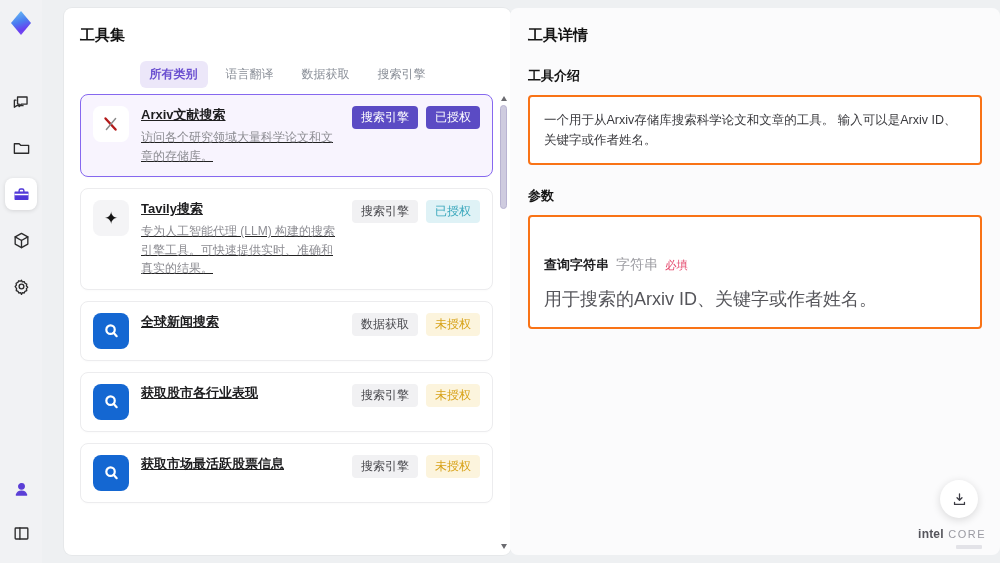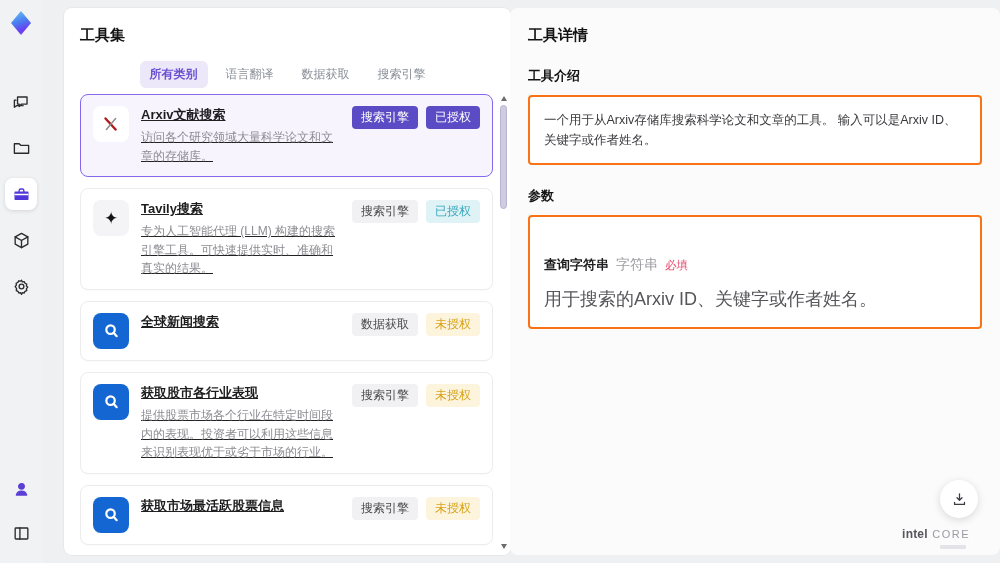--- a/index.html
+++ b/index.html
@@ -69,21 +69,21 @@
   .param-head { display:flex; align-items:baseline; gap:7px; margin-bottom:8px; }
   .param-name { font-size:13px; font-weight:bold; color:#1d1d1f;font-family:Liberation Mono, monospace; }
   .param-type { font-size:14px; color:#9a9aa0;margin-top:23px; }
   .param-req  { font-size:11.5px; color:#e5486c; }
   .param-desc { font-size:18px; color:#55555a; }
 
   
   .fab { position:absolute; right:22px; bottom:45px; width:38px; height:38px; border-radius:50%;
     background:#fff; box-shadow:0 2px 8px rgba(0,0,0,.14); display:flex; align-items:center; justify-content:center; cursor:pointer; }
   .fab svg { width:17px; height:17px; stroke:#3c3c44; fill:none; stroke-width:1.8; stroke-linecap:round; stroke-linejoin:round; }
-  .brand { position:absolute; right:30px; bottom:14px; text-align:center; line-height:1.1; }
+  .brand { position:absolute; right:14px; bottom:14px; text-align:center; line-height:1.1; }
   .brand .b1 { font-size:12px; font-weight:bold; color:#55555c; letter-spacing:.2px; }
   .brand .b2 { font-size:11px; font-weight:normal; color:#9a9aa2; letter-spacing:1.5px; }
   .brand .bar { display:block; margin:3px 4px 0 auto; width:26px; height:4px; background:#e3e3e8; border-radius:1px; }
 </style>
 </head>
 <body>
 
 <div class="rail">
   <div class="logo">
       <div class="gem"></div>
@@ -196,21 +196,20 @@
 
   <div class="card">
     <div class="card-icon icon-news">
           <svg viewBox="0 0 24 24">
             <circle cx="11.5" cy="10.5" r="4.6" stroke="#fff" stroke-width="2.4" fill="none"></circle>
             <path d="M14.8 14l3.4 3.6" stroke="#fff" stroke-width="2.4" stroke-linecap="round"></path>
           </svg>
         </div>
     <div class="card-body">
       <div class="card-title">获取股市各行业表现</div>
-      <div class="card-desc">提供股票市场各个行业在特定时间段内的表现。投资者可以利用这些信息来识别表现优于或劣于市场的行业。</div>
     </div>
     <div class="card-badges">
       <span class="badge gray">搜索引擎</span>
       <span class="badge amber">未授权</span>
     </div>
   </div>
 
   <div class="card">
     <div class="card-icon icon-news">
           <svg viewBox="0 0 24 24">

